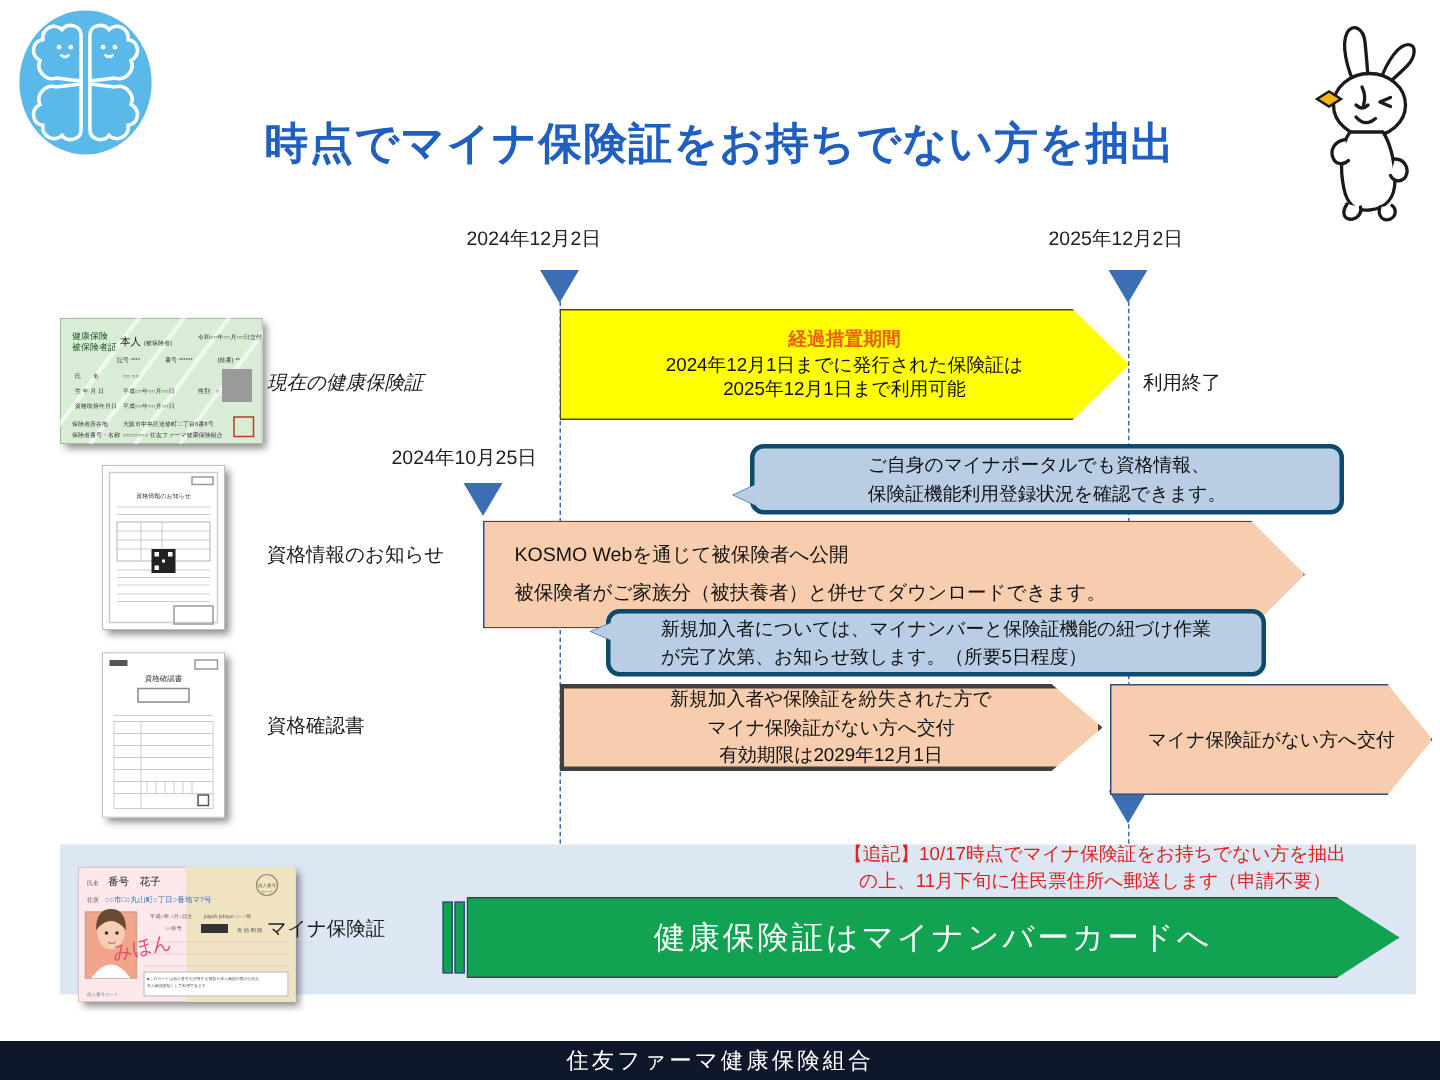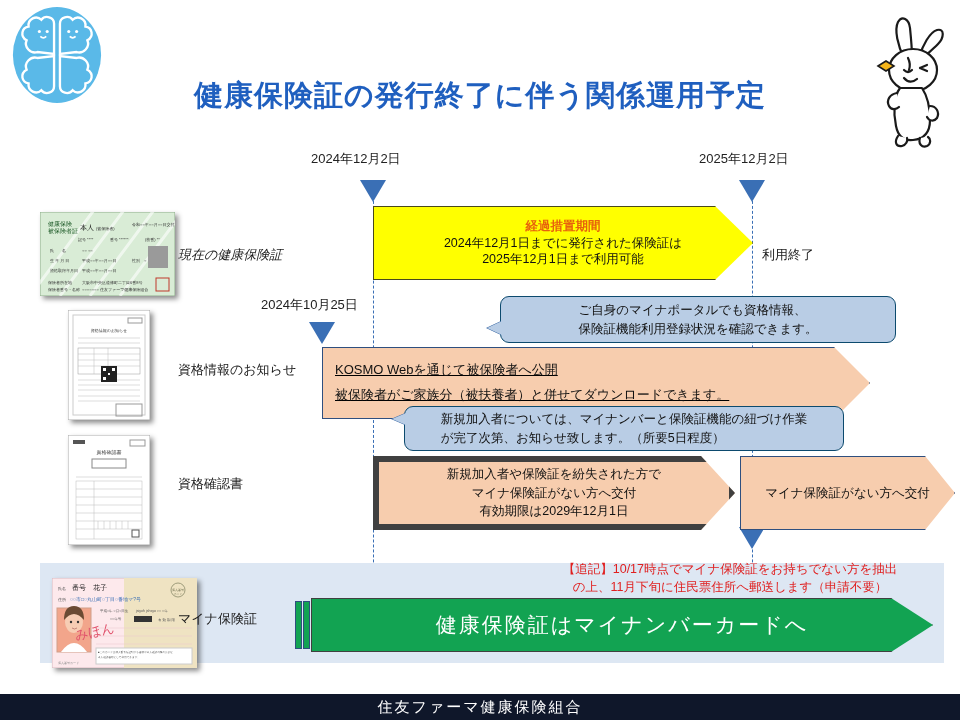--- a/index.html
+++ b/index.html
@@ -89,48 +89,47 @@
   #arrow-yellow .bd{
     color:#111;font-size:12.5px;
   }
 
   #arrow-peach1{
     left:322px;top:347px;width:548px;height:72px;
     background:#f7cdae;
     border:1px solid #2f4f7f;
     clip-path:polygon(0 0, calc(100% - 36px) 0, 100% 50%, calc(100% - 36px) 100%, 0 100%);
     align-items:flex-start;
-    padding-left:12px;
+    padding-left:20px;
     justify-content:center;
-    text-decoration:underline;
   }
   #arrow-peach1 .bd{
     color:#111;font-size:13px;line-height:1.9;text-align:left;
   }
 
   #arrow-peach2{
-    left:373px;top:456px;width:362px;height:74px;
+    left:373px;top:456px;width:362px;height:58px;
     background:#f7cdae;
-    border:6px solid #404040;
+    border:3px solid #404040;
     clip-path:polygon(0 0, calc(100% - 34px) 0, 100% 50%, calc(100% - 34px) 100%, 0 100%);
   }
   #arrow-peach2 .bd{color:#111;font-size:12.5px;line-height:1.5;}
 
   #arrow-peach3{
     left:740px;top:456px;width:215px;height:74px;
     background:#f7cdae;
     border:1px solid #2f4f7f;
     clip-path:polygon(0 0, calc(100% - 30px) 0, 100% 50%, calc(100% - 30px) 100%, 0 100%);
   }
   #arrow-peach3 .bd{color:#111;font-size:12.5px;}
 
   
   .callout{
     background:#b9cde5;
-    border:1px solid #0c4a6e;
+    border:3px solid #0c4a6e;
     border-radius:9px;
     box-sizing:border-box;
     display:flex;align-items:center;justify-content:center;
   }
   .callout .bd{
     color:#111;font-size:12.5px;line-height:1.5;text-align:left;white-space:nowrap;
   }
   .callout-tail{
     position:absolute;
     width:0;height:0;
@@ -224,21 +223,21 @@
       <g fill="none" stroke="#1a1a1a" stroke-width="2.2" stroke-linecap="round">
         <path d="M40 50 q3 6 1 12"></path>
         <path d="M36 62 q4 4 8 0"></path>
         <path d="M52 60 l7 -3 M52 60 l7 3"></path>
         <path d="M36 70 q6 7 13 1"></path>
       </g>
       <path d="M10 58 l8 -5 l8 5 l-8 5 Z" fill="#f5b51a" stroke="#1a1a1a" stroke-width="1.6"></path>
     </svg>
   </div>
 
-  <div class="abs" id="title">健康保険証の発行終了に伴う関係運用予定</div>
+  <div class="abs" id="title">時点でマイナ保険証をお持ちでない方を抽出</div>
 
   <div class="abs date-label" id="date1">2024年12月2日</div>
   <div class="abs date-label" id="date2">2025年12月2日</div>
   <div class="abs date-label" id="date3">2024年10月25日</div>
 
   <div class="abs vline" id="vline1"></div>
   <div class="abs vline" id="vline2"></div>
 
   <div class="abs tri" id="tri1"></div>
   <div class="abs tri" id="tri2"></div>

